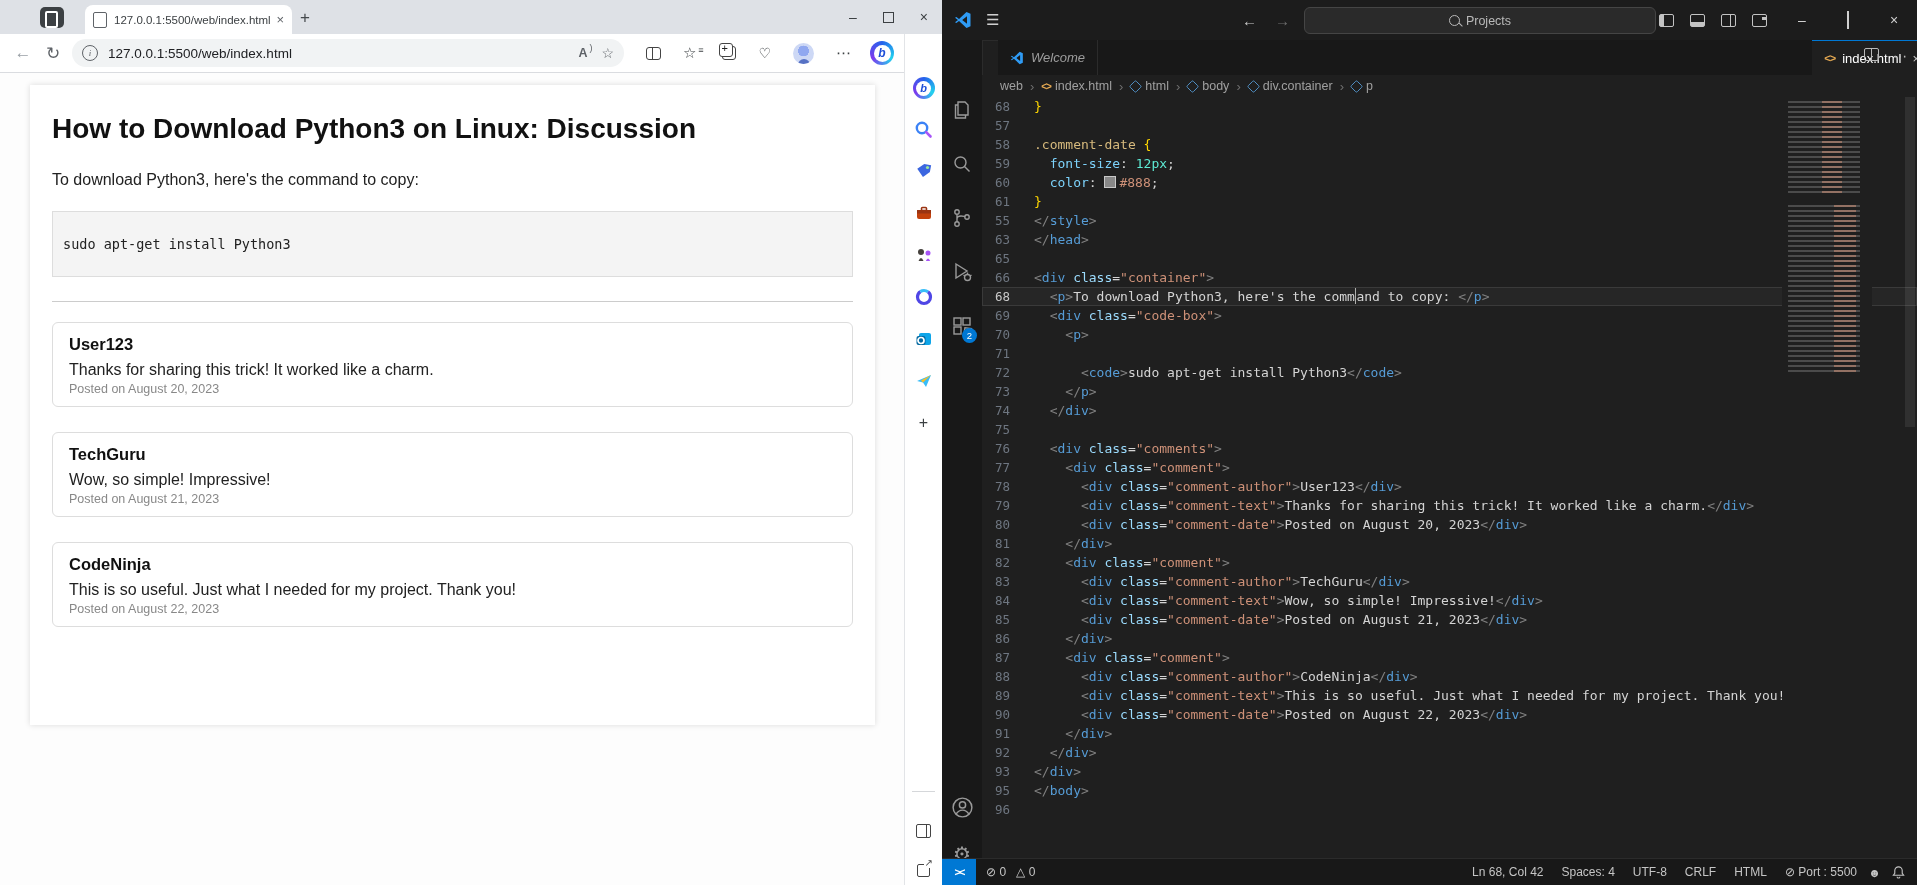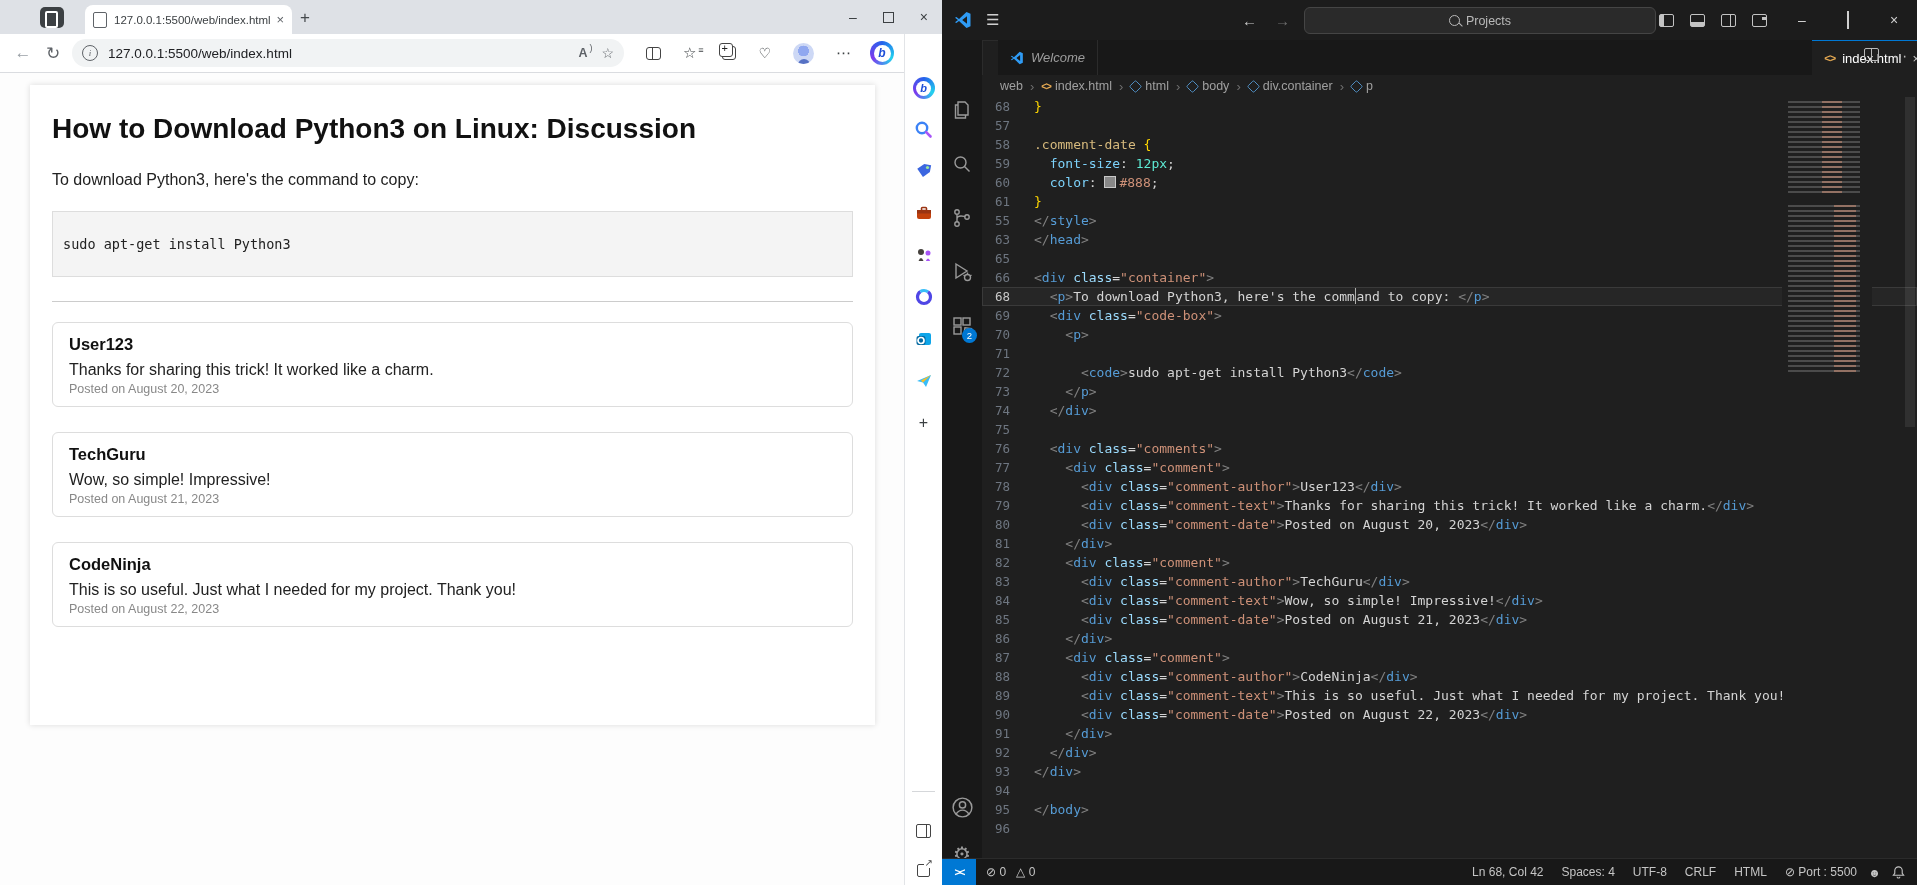--- a/index.html
+++ b/index.html
@@ -428,21 +428,20 @@
         <div class="cline"><span class="lnum">84</span><span class="ltext"><span class="tk-w">      </span><span class="tk-p">&lt;</span><span class="tk-t">div</span><span class="tk-w"> </span><span class="tk-a">class</span><span class="tk-w">=</span><span class="tk-s">"comment-text"</span><span class="tk-p">&gt;</span><span class="tk-w">Wow, so simple! Impressive!</span><span class="tk-p">&lt;/</span><span class="tk-t">div</span><span class="tk-p">&gt;</span></span></div>
         <div class="cline"><span class="lnum">85</span><span class="ltext"><span class="tk-w">      </span><span class="tk-p">&lt;</span><span class="tk-t">div</span><span class="tk-w"> </span><span class="tk-a">class</span><span class="tk-w">=</span><span class="tk-s">"comment-date"</span><span class="tk-p">&gt;</span><span class="tk-w">Posted on August 21, 2023</span><span class="tk-p">&lt;/</span><span class="tk-t">div</span><span class="tk-p">&gt;</span></span></div>
         <div class="cline"><span class="lnum">86</span><span class="ltext"><span class="tk-w">    </span><span class="tk-p">&lt;/</span><span class="tk-t">div</span><span class="tk-p">&gt;</span></span></div>
         <div class="cline"><span class="lnum">87</span><span class="ltext"><span class="tk-w">    </span><span class="tk-p">&lt;</span><span class="tk-t">div</span><span class="tk-w"> </span><span class="tk-a">class</span><span class="tk-w">=</span><span class="tk-s">"comment"</span><span class="tk-p">&gt;</span></span></div>
         <div class="cline"><span class="lnum">88</span><span class="ltext"><span class="tk-w">      </span><span class="tk-p">&lt;</span><span class="tk-t">div</span><span class="tk-w"> </span><span class="tk-a">class</span><span class="tk-w">=</span><span class="tk-s">"comment-author"</span><span class="tk-p">&gt;</span><span class="tk-w">CodeNinja</span><span class="tk-p">&lt;/</span><span class="tk-t">div</span><span class="tk-p">&gt;</span></span></div>
         <div class="cline"><span class="lnum">89</span><span class="ltext"><span class="tk-w">      </span><span class="tk-p">&lt;</span><span class="tk-t">div</span><span class="tk-w"> </span><span class="tk-a">class</span><span class="tk-w">=</span><span class="tk-s">"comment-text"</span><span class="tk-p">&gt;</span><span class="tk-w">This is so useful. Just what I needed for my project. Thank you!</span><span class="tk-p">&lt;/</span><span class="tk-t">div</span><span class="tk-p">&gt;</span></span></div>
         <div class="cline"><span class="lnum">90</span><span class="ltext"><span class="tk-w">      </span><span class="tk-p">&lt;</span><span class="tk-t">div</span><span class="tk-w"> </span><span class="tk-a">class</span><span class="tk-w">=</span><span class="tk-s">"comment-date"</span><span class="tk-p">&gt;</span><span class="tk-w">Posted on August 22, 2023</span><span class="tk-p">&lt;/</span><span class="tk-t">div</span><span class="tk-p">&gt;</span></span></div>
         <div class="cline"><span class="lnum">91</span><span class="ltext"><span class="tk-w">    </span><span class="tk-p">&lt;/</span><span class="tk-t">div</span><span class="tk-p">&gt;</span></span></div>
         <div class="cline"><span class="lnum">92</span><span class="ltext"><span class="tk-w">  </span><span class="tk-p">&lt;/</span><span class="tk-t">div</span><span class="tk-p">&gt;</span></span></div>
         <div class="cline"><span class="lnum">93</span><span class="ltext"><span class="tk-p">&lt;/</span><span class="tk-t">div</span><span class="tk-p">&gt;</span></span></div>
-        <div class="cline"><span class="lnum">94</span><span class="ltext"></span></div>
         <div class="cline"><span class="lnum">95</span><span class="ltext"><span class="tk-p">&lt;/</span><span class="tk-t">body</span><span class="tk-p">&gt;</span></span></div>
         <div class="cline"><span class="lnum">96</span><span class="ltext"></span></div>
       </div>
 
     <div class="minimap">
       <div class="mm-block" style="top:4px;height:92px;"></div>
       <div class="mm-accent" style="top:4px;height:92px;left:40px;width:20px;"></div>
       <div class="mm-block" style="top:108px;height:170px;"></div>
       <div class="mm-accent" style="top:108px;height:170px;left:52px;width:22px;"></div>
     </div>

